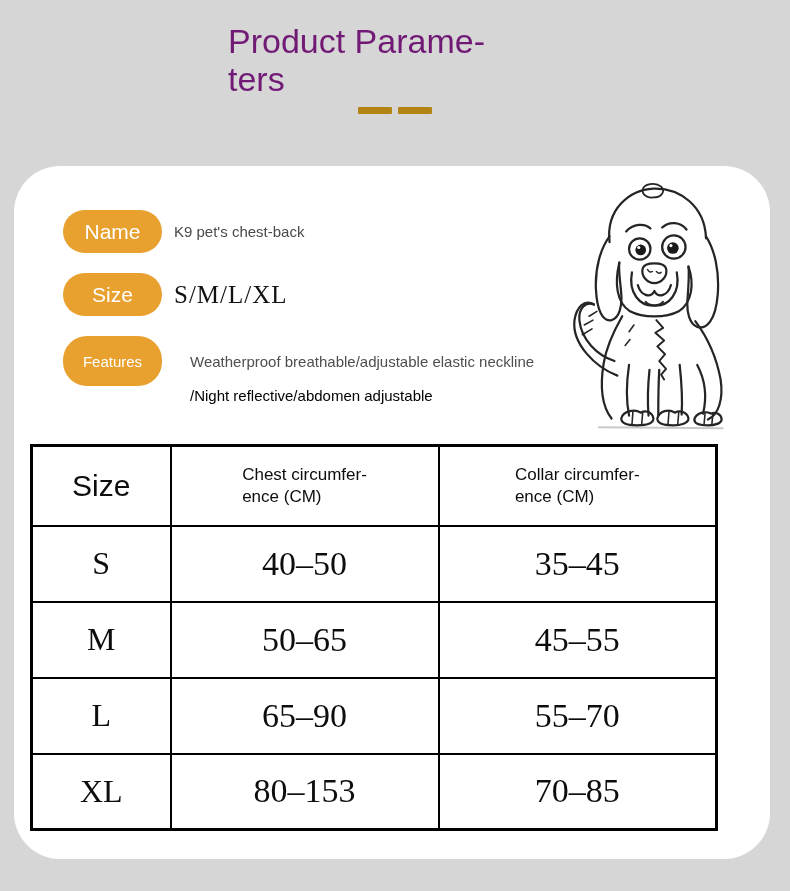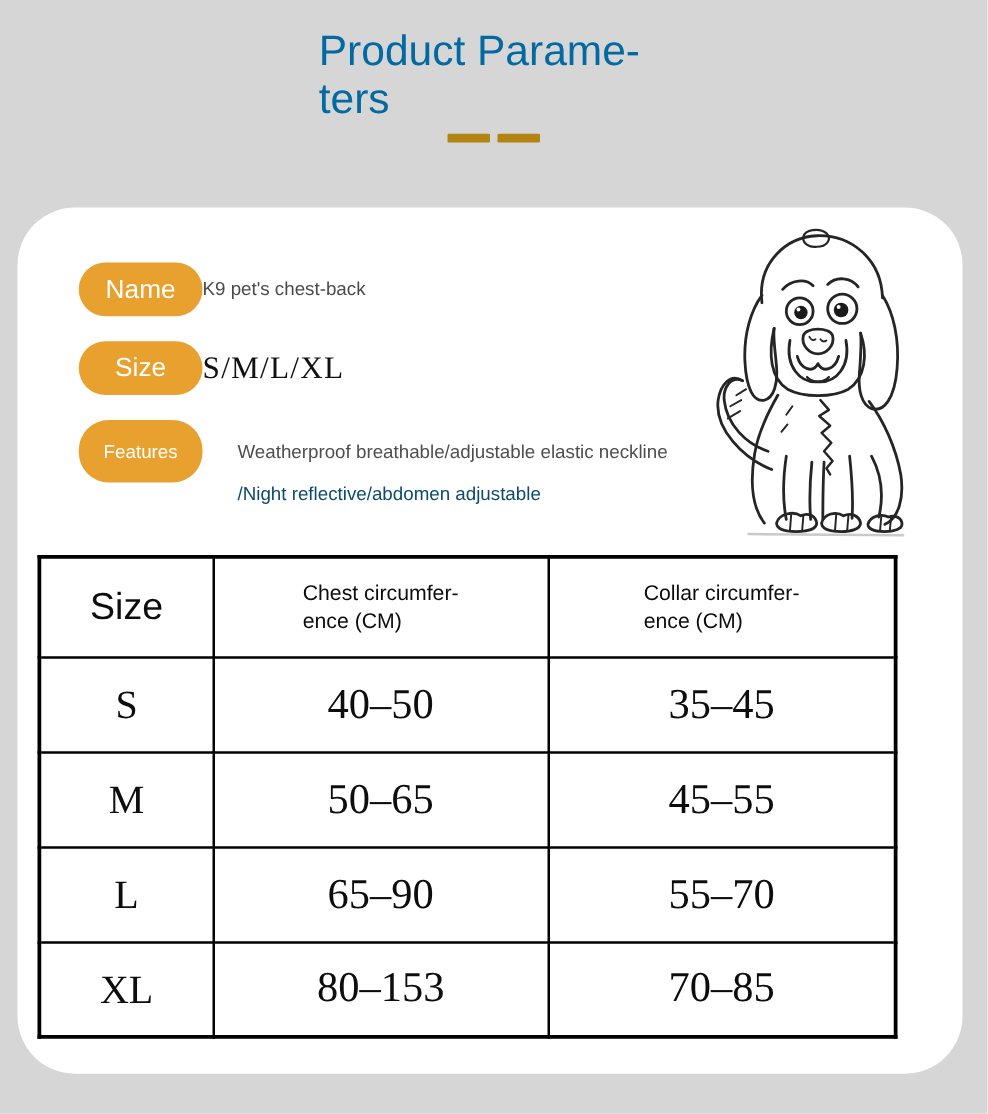--- a/index.html
+++ b/index.html
@@ -5,23 +5,23 @@
   * { box-sizing: border-box; }
   html,body { margin:0; padding:0; }
   body {
     width:790px; height:891px;
     background:#d6d6d6;
     font-family:"Liberation Sans", sans-serif;
     overflow:hidden;
   }
   .header { position:relative; height:166px; }
   .page-title {
-    position:absolute; left:255px; top:22px;
+    position:absolute; left:228px; top:22px;
     font-size:34px; line-height:38px;
-    color:#0369a1; white-space:pre-line;
+    color:#701a75; white-space:pre-line;
     font-weight:400;
   }
   .subtitle-row {
     position:absolute; top:107px; left:0; width:100%;
     display:flex; justify-content:center; align-items:center; gap:6px;
   }
   .subtitle-dash { width:34px; height:7px; background:#b28414; border-radius:1px; }
   .subtitle-text {
     font-size:19px; font-weight:bold; letter-spacing:3px; color:#4f4f4f;
   }
@@ -33,29 +33,29 @@
   .specs { position:absolute; left:49px; top:44px; }
   .spec-row { display:flex; align-items:center; margin-bottom:20px; }
   .spec-row.features { align-items:flex-start; margin-bottom:0; }
   .pill {
     width:99px; height:43px; flex:0 0 99px;
     background:#e8a02e; border-radius:24px;
     color:#ffffff; display:flex; align-items:center; justify-content:center;
     font-size:21px;
   }
   .pill.small { font-size:15px; height:50px;text-align:right; }
-  .spec-value { margin-left:0; }
+  .spec-value { margin-left:12px; }
   .name-value { font-size:15px; color:#4a4a4a; }
   .size-value {
     font-family:"Liberation Serif","DejaVu Serif",serif;
     font-size:25px; color:#111111; letter-spacing:1px;
   }
   .features-value { margin-left:28px; margin-top:9px; font-size:15px; line-height:34px; }
   .features-line1 { color:#4e4e4e; }
-  .features-line2 { color:#0c4a6e; }
+  .features-line2 { color:#000000; }
   .dog { position:absolute; left:538px; top:8px; }
   table.size-table {
     position:absolute; left:16px; top:278px;
     border-collapse:collapse; border:3px solid #000;
     background:#fff;
   }
   .size-table th, .size-table td {
     border:2px solid #000; text-align:center; padding:0;
     color:#0d0d0d;
   }

